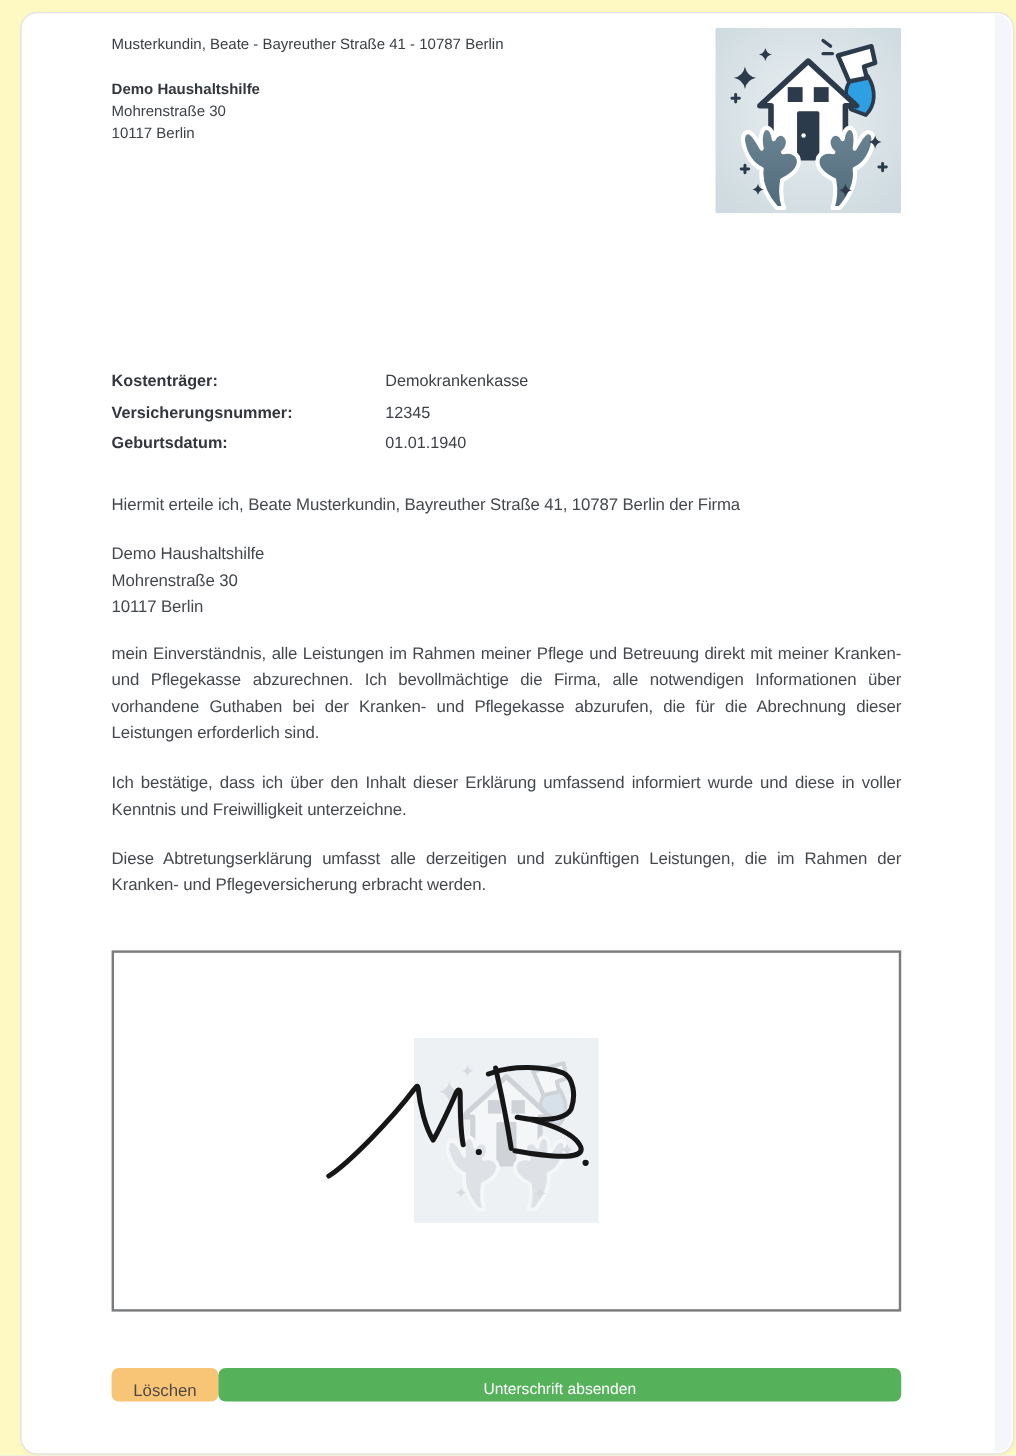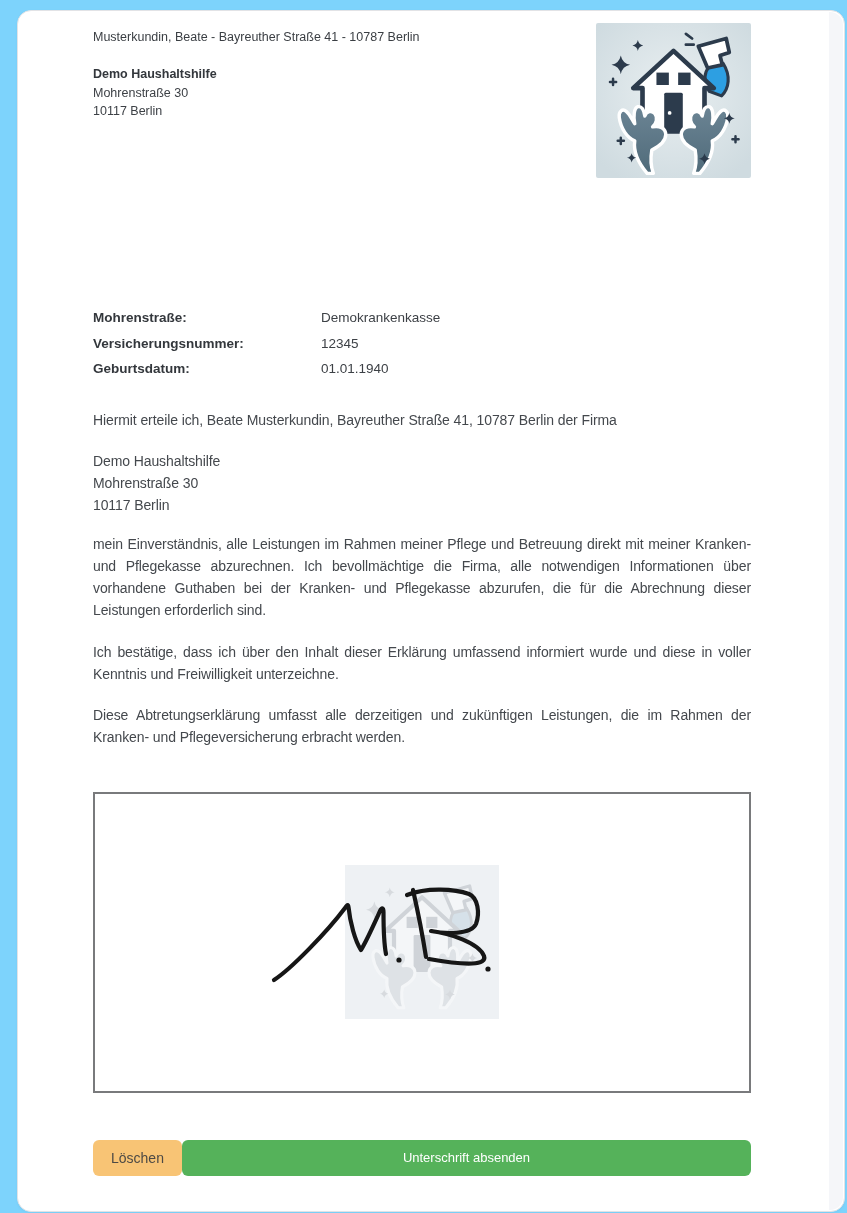--- a/index.html
+++ b/index.html
@@ -1,16 +1,16 @@
 <!DOCTYPE html>
 <html style="--delete-bg: #f8c475; --submit-bg: #55b25a; --logo-bg: #cfdbe0; --ink: #161616; --box-border: #797a7c;"><head>
 <meta charset="utf-8">
 <style>
   html,body{margin:0;padding:0;background:#e8e9eb;font-family:"Liberation Sans","DejaVu Sans",sans-serif;}
-  .stage{position:relative;width:847px;height:1213px;background:#7dd3fc;overflow:hidden;}
+  .stage{position:relative;width:847px;height:1213px;background:#fef9c3;overflow:hidden;}
   .card{position:absolute;left:17px;top:10px;width:828px;height:1202px;background:#ffffff;
         border:1px solid #e2e3e6;border-radius:14px;box-sizing:border-box;box-shadow:0 1px 3px rgba(0,0,0,.04);}
   .scroll-gutter{position:absolute;top:1px;right:1px;bottom:1px;width:14px;background:#f5f6f9;
         border-radius:0 13px 13px 0;}
   .content{position:relative;width:658px;margin-left:75px;padding-top:17px;color:#3d4146;}
   .sender{font-size:12.5px;line-height:18px;margin:0;color:#3a3e43;}
   .letterhead{position:relative;height:210px;}
   .recipient{margin-top:19px;font-size:12.5px;line-height:18.5px;}
   .recipient .bold{font-weight:bold;color:#33373c;}
   .logo-box{position:absolute;top:-5px;right:0;width:155px;height:155px;border-radius:2px;overflow:hidden;}
@@ -24,21 +24,21 @@
   .company{margin-top:19px;}
   .just{text-align:justify;}
   .para1{margin-top:17px;}
   .para2{margin-top:19px;}
   .para3{margin-top:20px;}
   .sig-box{position:relative;margin-top:44px;width:654px;height:297px;border:2px solid #797a7c;background:#fff;}
   .watermark{position:absolute;left:50%;top:50%;transform:translate(-50%,-50%);width:154px;height:154px;
         background:#eef1f4;display:flex;align-items:center;justify-content:center;}
   .watermark svg{opacity:.38;filter:saturate(.55);}
   .ink{position:absolute;left:0;top:0;width:100%;height:100%;}
-  .actions{display:flex;margin-top:47px;height:36px;}
+  .actions{display:flex;margin-top:47px;height:28px;}
   .btn{border:none;border-radius:6px;font-family:inherit;font-size:14px;cursor:pointer;line-height:36px;padding:0;}
   .btn-delete{background:var(--delete-bg,#f8c475);color:#4d4a45;padding:0 18px;}
   .btn-submit{background:var(--submit-bg,#55b25a);color:#ffffff;flex:1;font-size:13px;}
 </style>
 </head>
 <body>
 
 <div class="stage">
   <div class="card">
     <div class="scroll-gutter"></div>
@@ -90,21 +90,21 @@
               <path d="M14,76 L18,76 M16,74 L16,78" stroke="#2c3b4c" stroke-width="1.6" stroke-linecap="round"></path>
               <path d="M23,84 Q23.5,86.5 26,87 Q23.5,87.5 23,90 Q22.5,87.5 20,87 Q22.5,86.5 23,84 Z"></path>
             </g>
           </svg>
         </div>
       </div>
 
 
       <div class="details">
         <div class="row">
-          <div class="label">Mohrenstraße:</div>
+          <div class="label">Kostenträger:</div>
           <div class="value">Demokrankenkasse</div>
         </div>
         <div class="row">
           <div class="label">Versicherungsnummer:</div>
           <div class="value">12345</div>
         </div>
         <div class="row">
           <div class="label">Geburtsdatum:</div>
           <div class="value">01.01.1940</div>
         </div>

